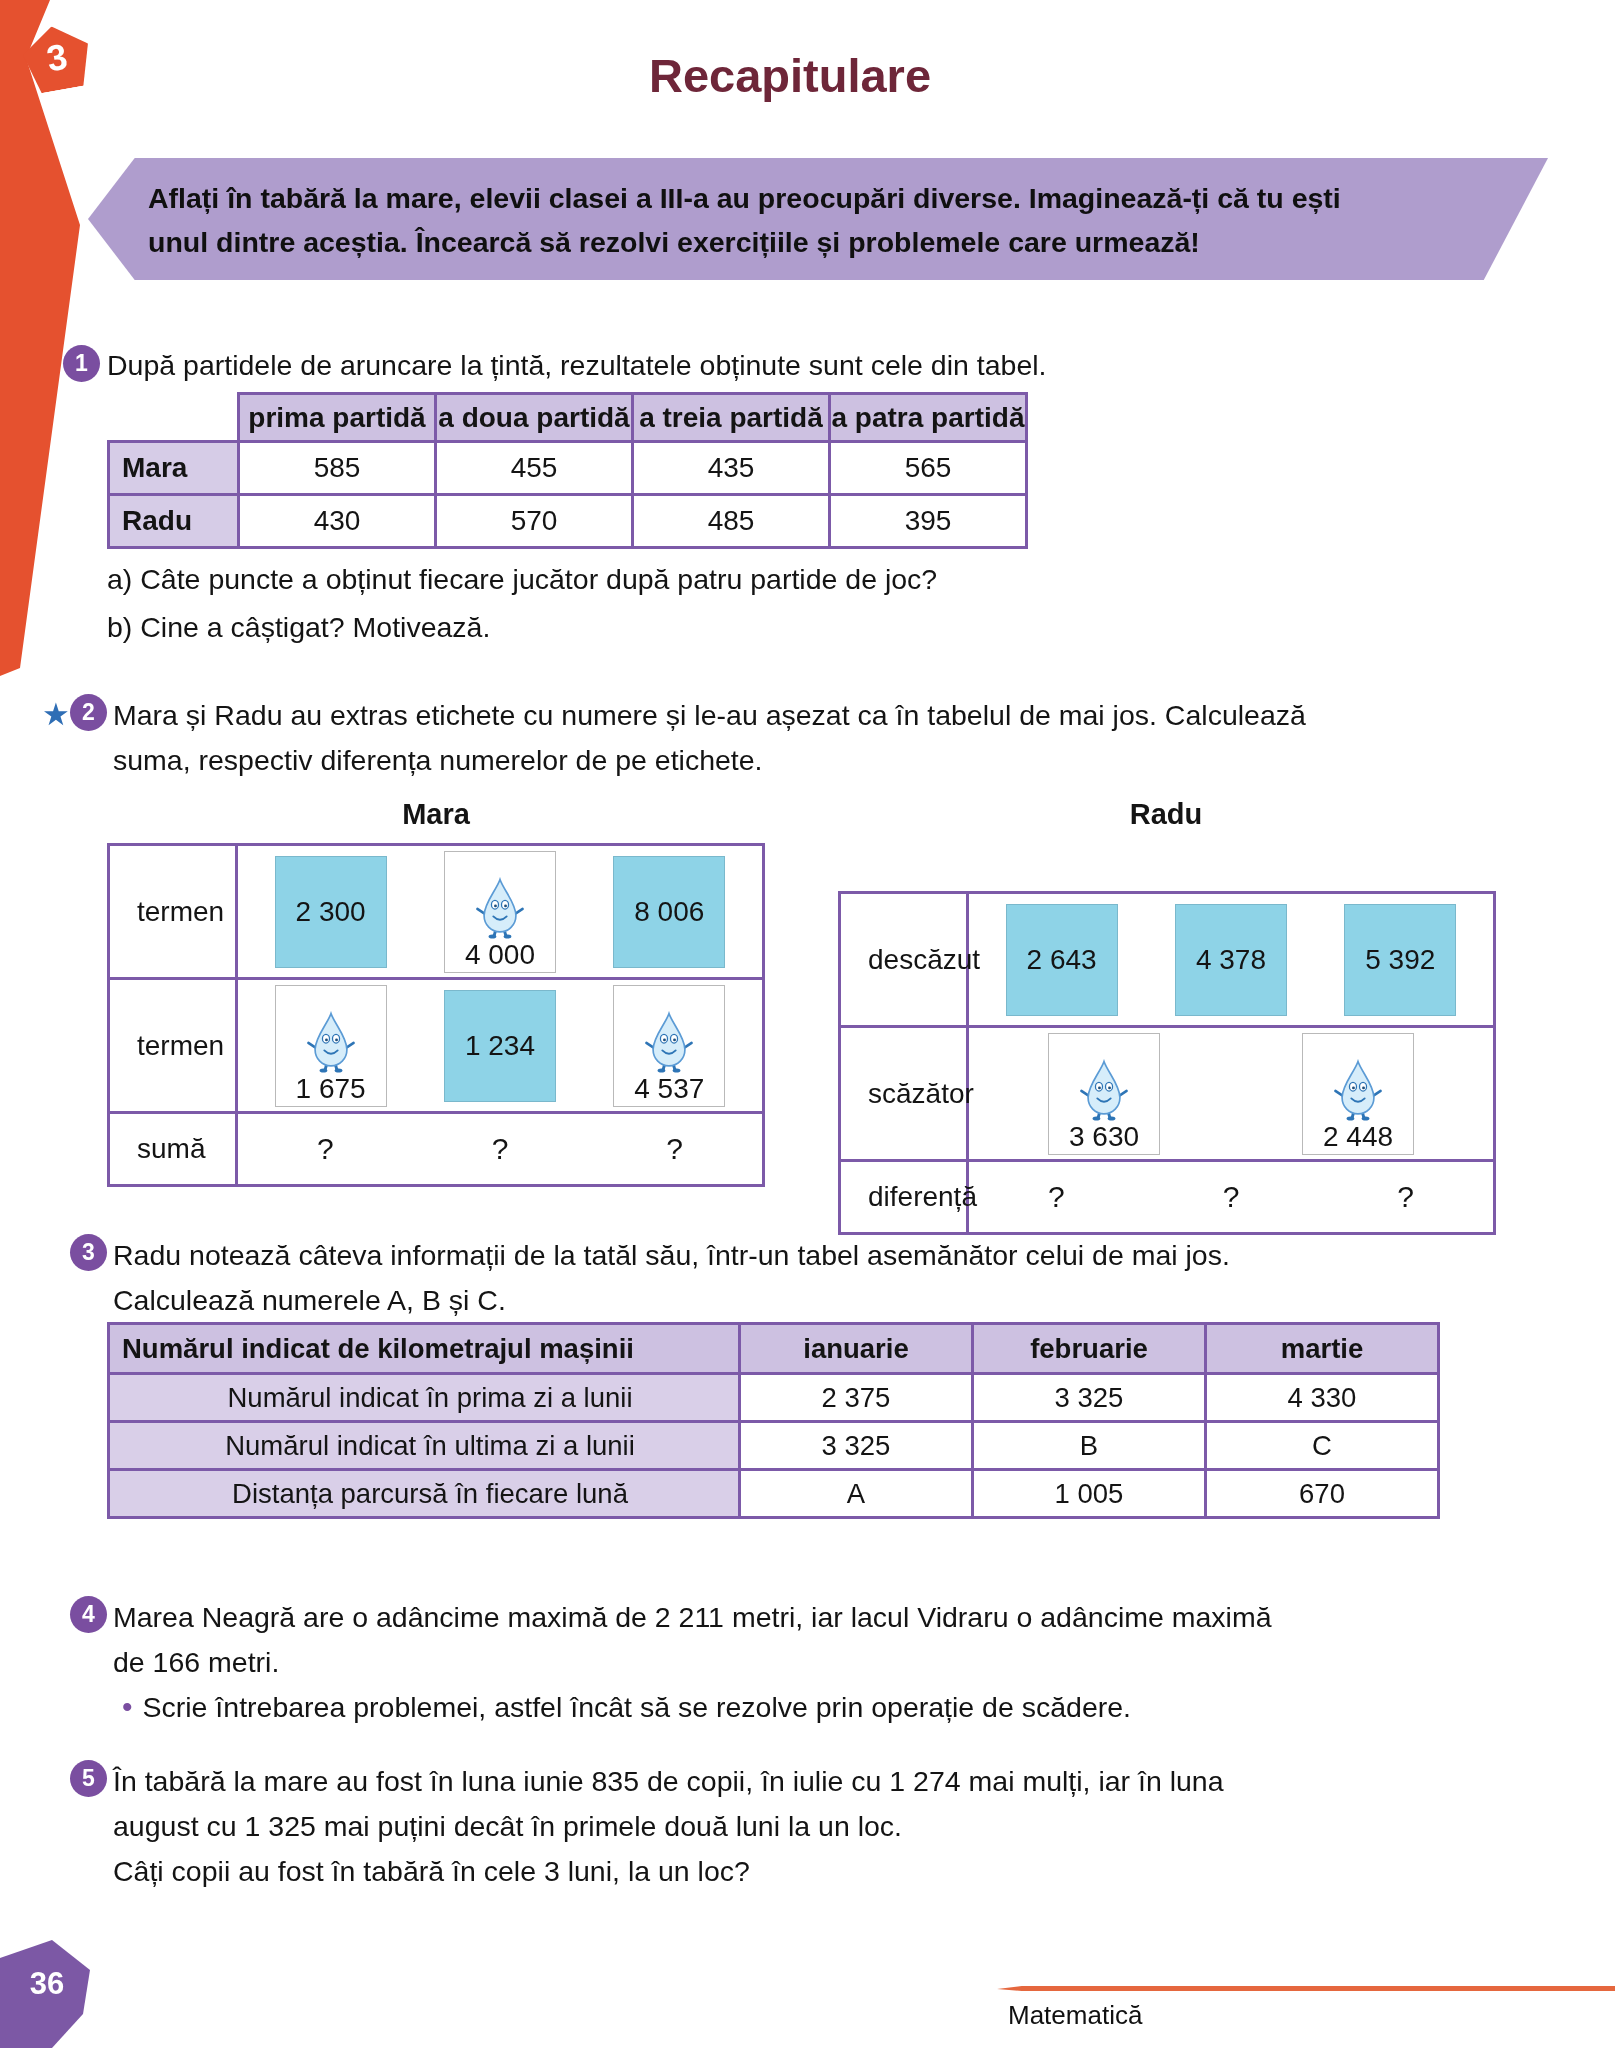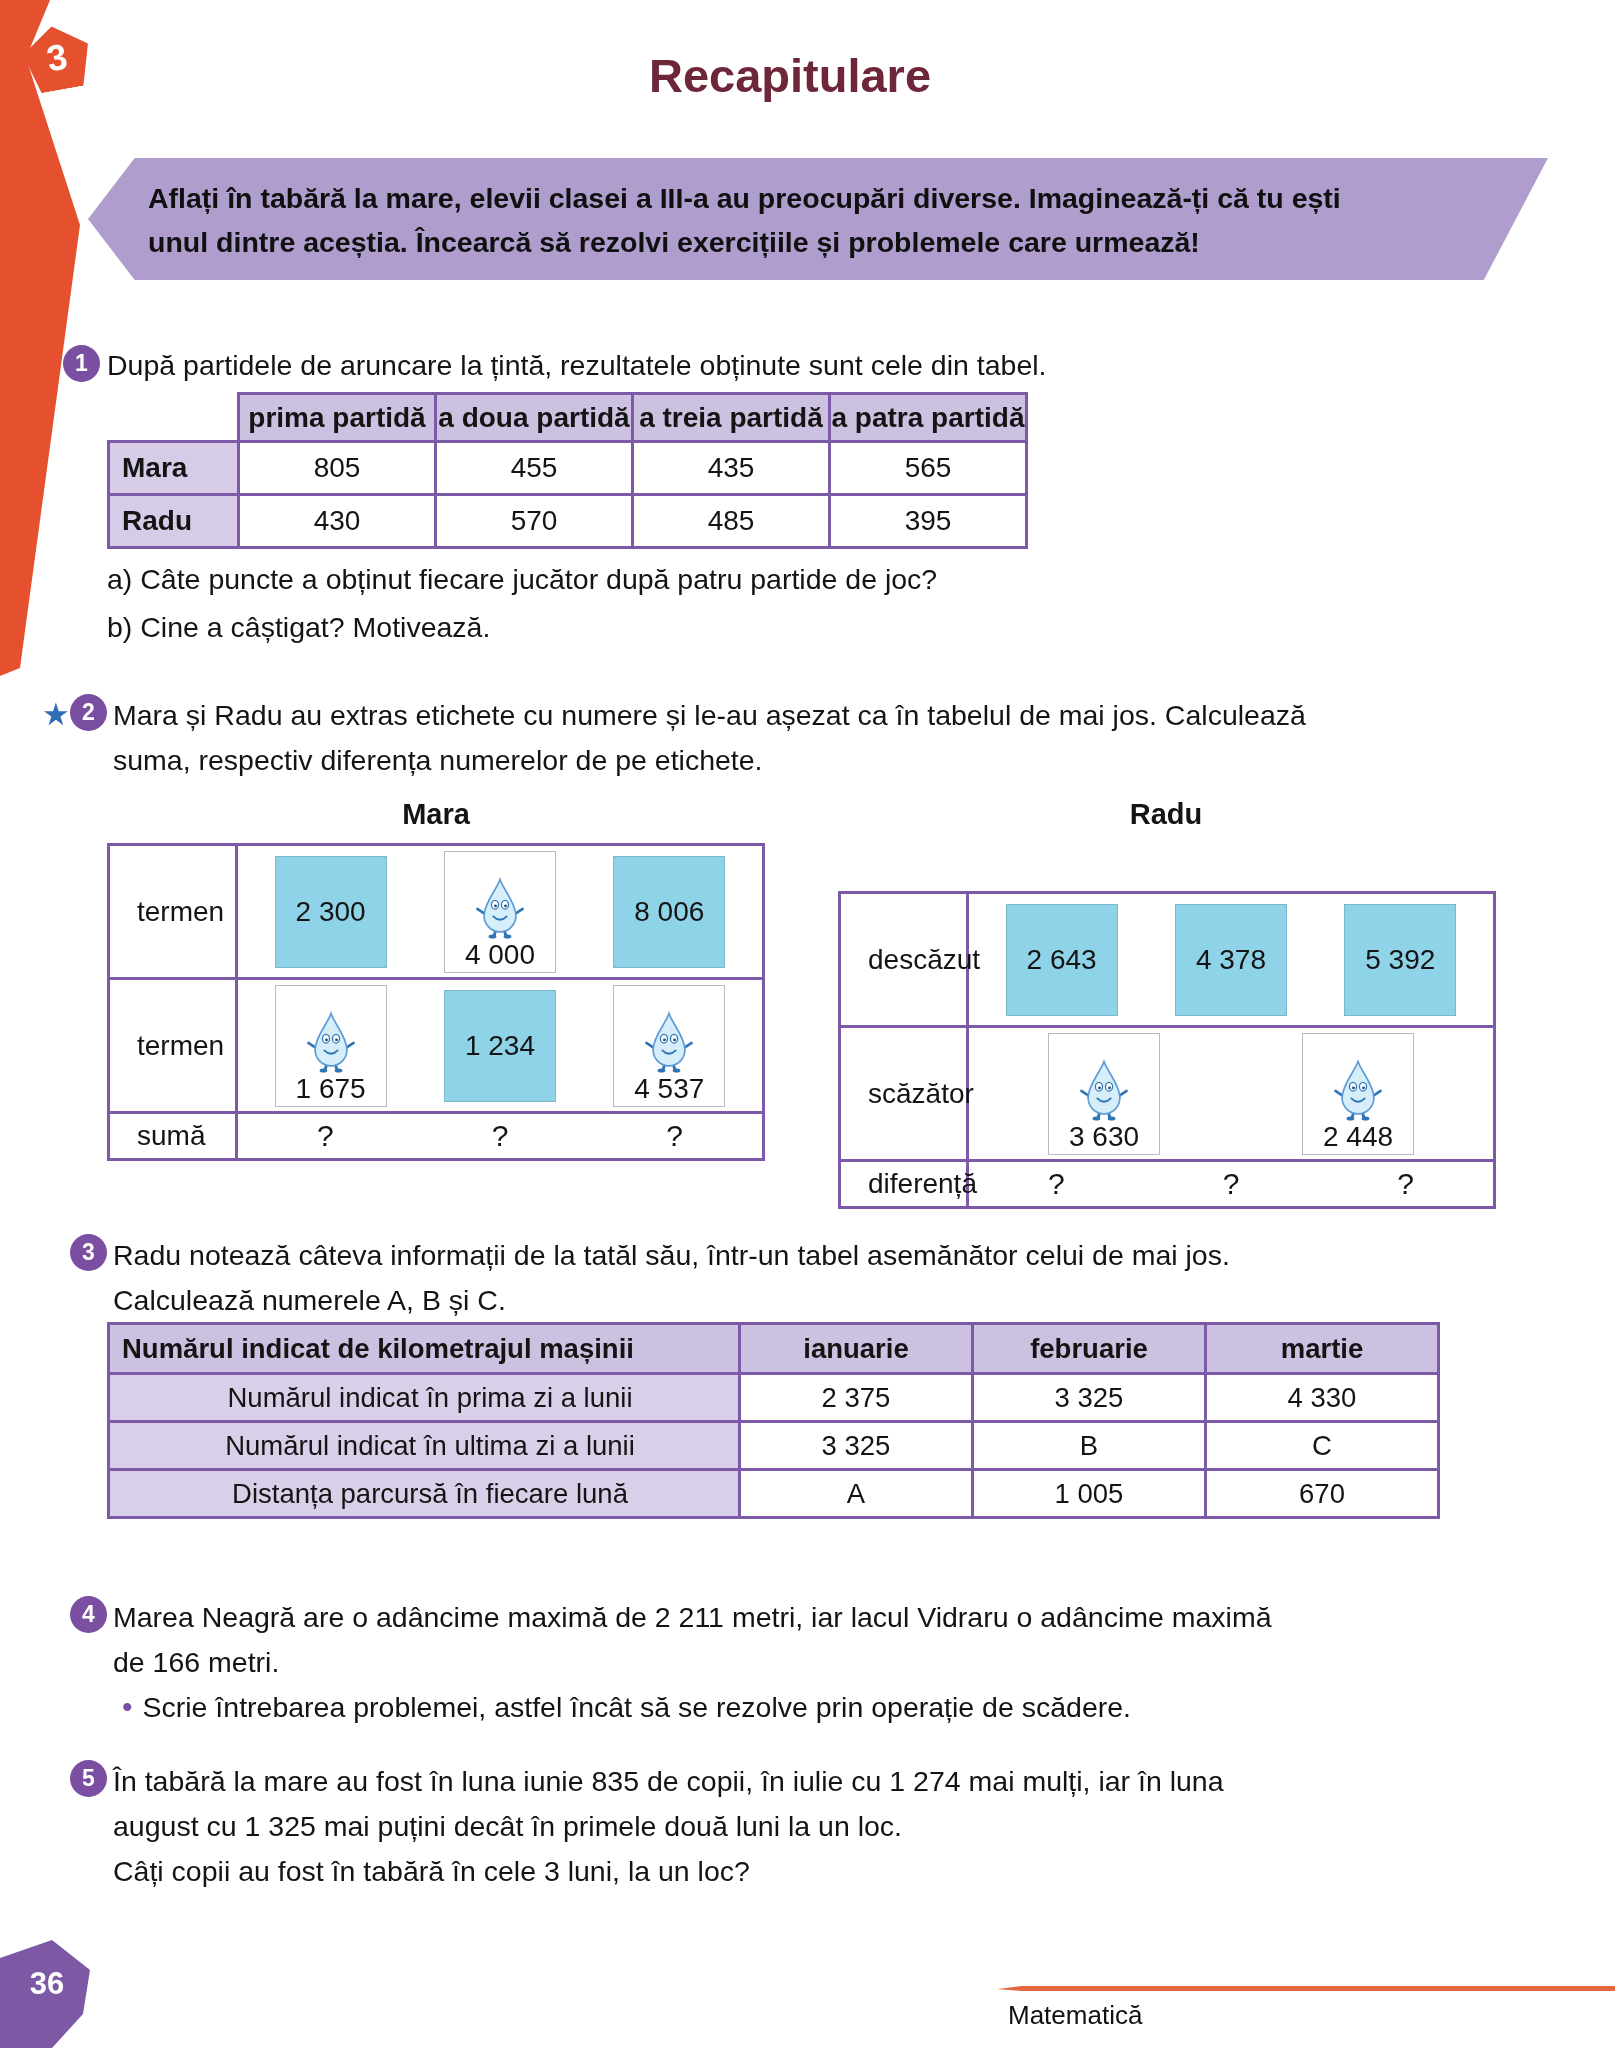--- a/index.html
+++ b/index.html
@@ -70,21 +70,21 @@
   .tile { width:112px; height:112px; display:flex; align-items:center; justify-content:center; font-size:28px; }
   .tile.blue { background:#8ed3e7; border:1px solid #7ab8cc; }
   .tile.mascot {
     height:122px; background:#fff; border:1px solid #b9b9b9;
     flex-direction:column; justify-content:flex-end; padding-bottom:1px;
   }
   .mascot-svg { width:52px; height:62px; display:block; }
   .qcells { flex:1; display:flex; align-items:center; }
   .qcells span { flex:1; text-align:center; font-size:30px; }
   .row-labels-h { height:134px; }
-  .row-sum-h { height:44px; }
+  .row-sum-h { height:70px; }
 
   
   table.t3 { position:absolute; left:107px; top:1322px; border-collapse:collapse; }
   table.t3 th, table.t3 td { border:3px solid #7c5aa8; font-size:27.5px; }
   table.t3 th { background:#cdc1e1; font-weight:bold; height:50px; }
   table.t3 th.first { width:631px; text-align:left; padding-left:12px; }
   table.t3 th.month { width:233px; text-align:center; }
   table.t3 td.rlabel { background:#d9cfe8; text-align:center; padding-left:12px; height:48px; }
   table.t3 td.val { background:#fff; text-align:center; height:48px; }
 
@@ -147,21 +147,21 @@
     <tbody>
         <tr>
       <td class="ghost"></td>
       <th class="colh">prima partidă</th>
       <th class="colh">a doua partidă</th>
       <th class="colh">a treia partidă</th>
       <th class="colh">a patra partidă</th>
     </tr>
     <tr>
       <th class="rowlbl">Mara</th>
-      <td class="val">805</td>
+      <td class="val">585</td>
       <td class="val">455</td>
       <td class="val">435</td>
       <td class="val">565</td>
     </tr>
     <tr>
       <th class="rowlbl">Radu</th>
       <td class="val">430</td>
       <td class="val">570</td>
       <td class="val">485</td>
       <td class="val">395</td>

